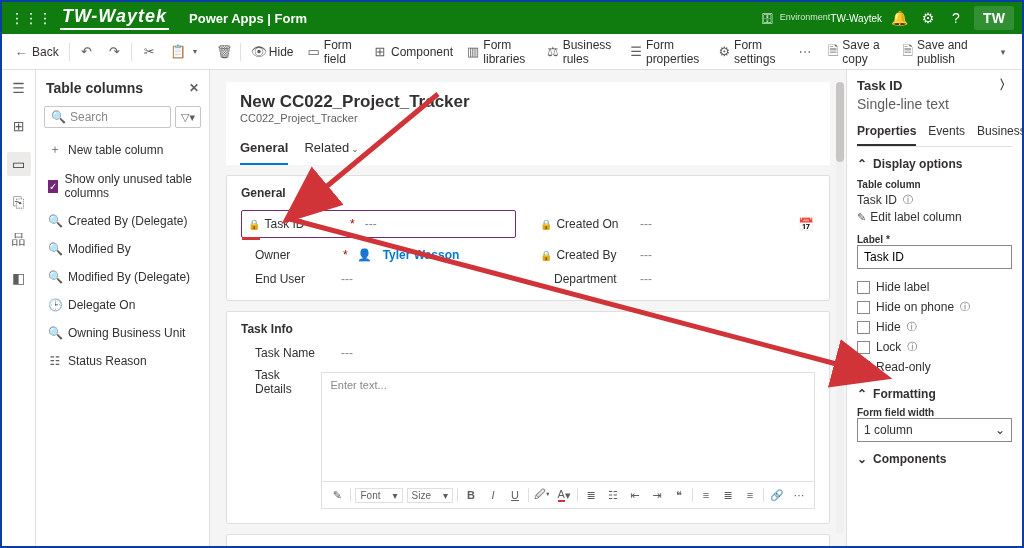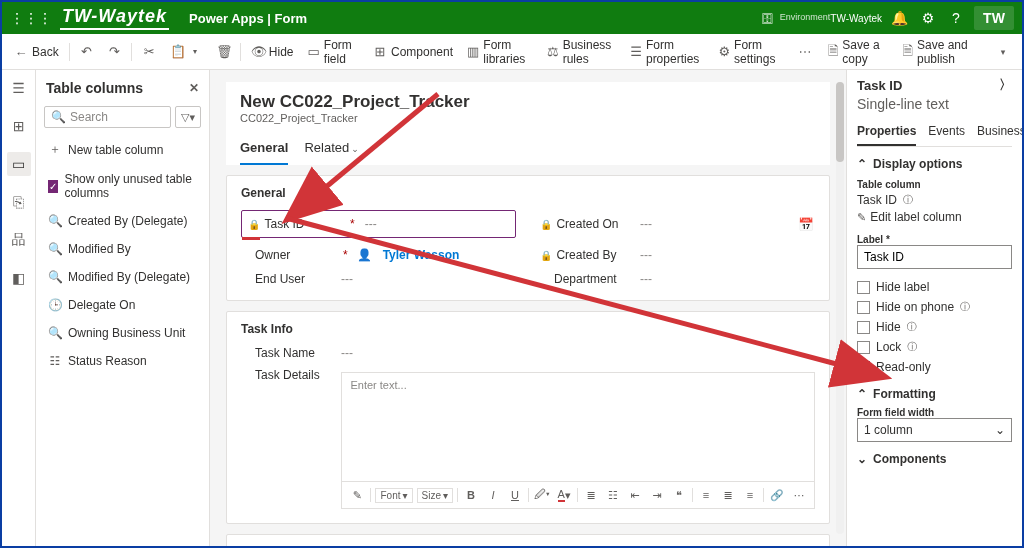--- a/index.html
+++ b/index.html
@@ -109,21 +109,21 @@
   .field.selected::after { content: ""; position: absolute; left: 0; bottom: -3px; width: 18px; height: 3px; background: #d13438; }
   .f-label { width: 90px; display: flex; align-items: center; gap: 4px; color: var(--text); }
   .lock-ic { font-size: 10px; color: var(--text-light); }
   .req { color: #a80000; margin-left: 2px; }
   .f-val { flex: 1; color: var(--text-lighter); }
   .f-val.link { color: var(--blue-link); font-weight: 600; }
   .cal-ic { color: var(--text-light); font-size: 13px;}
   .rte-area { border: 1px solid var(--border); height: 110px; padding: 6px 8px; color: var(--text-lighter); font-size: 11px; margin-top: 4px;}
   .rte-toolbar { border: 1px solid var(--border); border-top: none; display: flex; align-items: center; gap: 4px; padding: 4px 6px; font-size: 11px; color: var(--text-light); }
   .rte-toolbar .b { width: 18px; height: 18px; display: flex; align-items: center; justify-content: center; cursor: pointer; border-radius: 2px;}
-  .rte-toolbar .sel { border: 1px solid var(--border); padding: 1px 4px; display: flex; align-items: center; gap: 2px; font-size: 10px;}
+  .rte-toolbar .sel { border: 1px solid var(--border); padding: 1px 4px; display: flex; align-items: center; gap: 12px; font-size: 10px;}
   .rte-toolbar .vl { width: 1px; height: 14px; background: var(--border); }
   
   .right-panel {
     width: 176px;
     border-left: 1px solid var(--border);
     display: flex;
     flex-direction: column;
     padding: 6px 10px;
     font-size: 12px;
     overflow: hidden;

